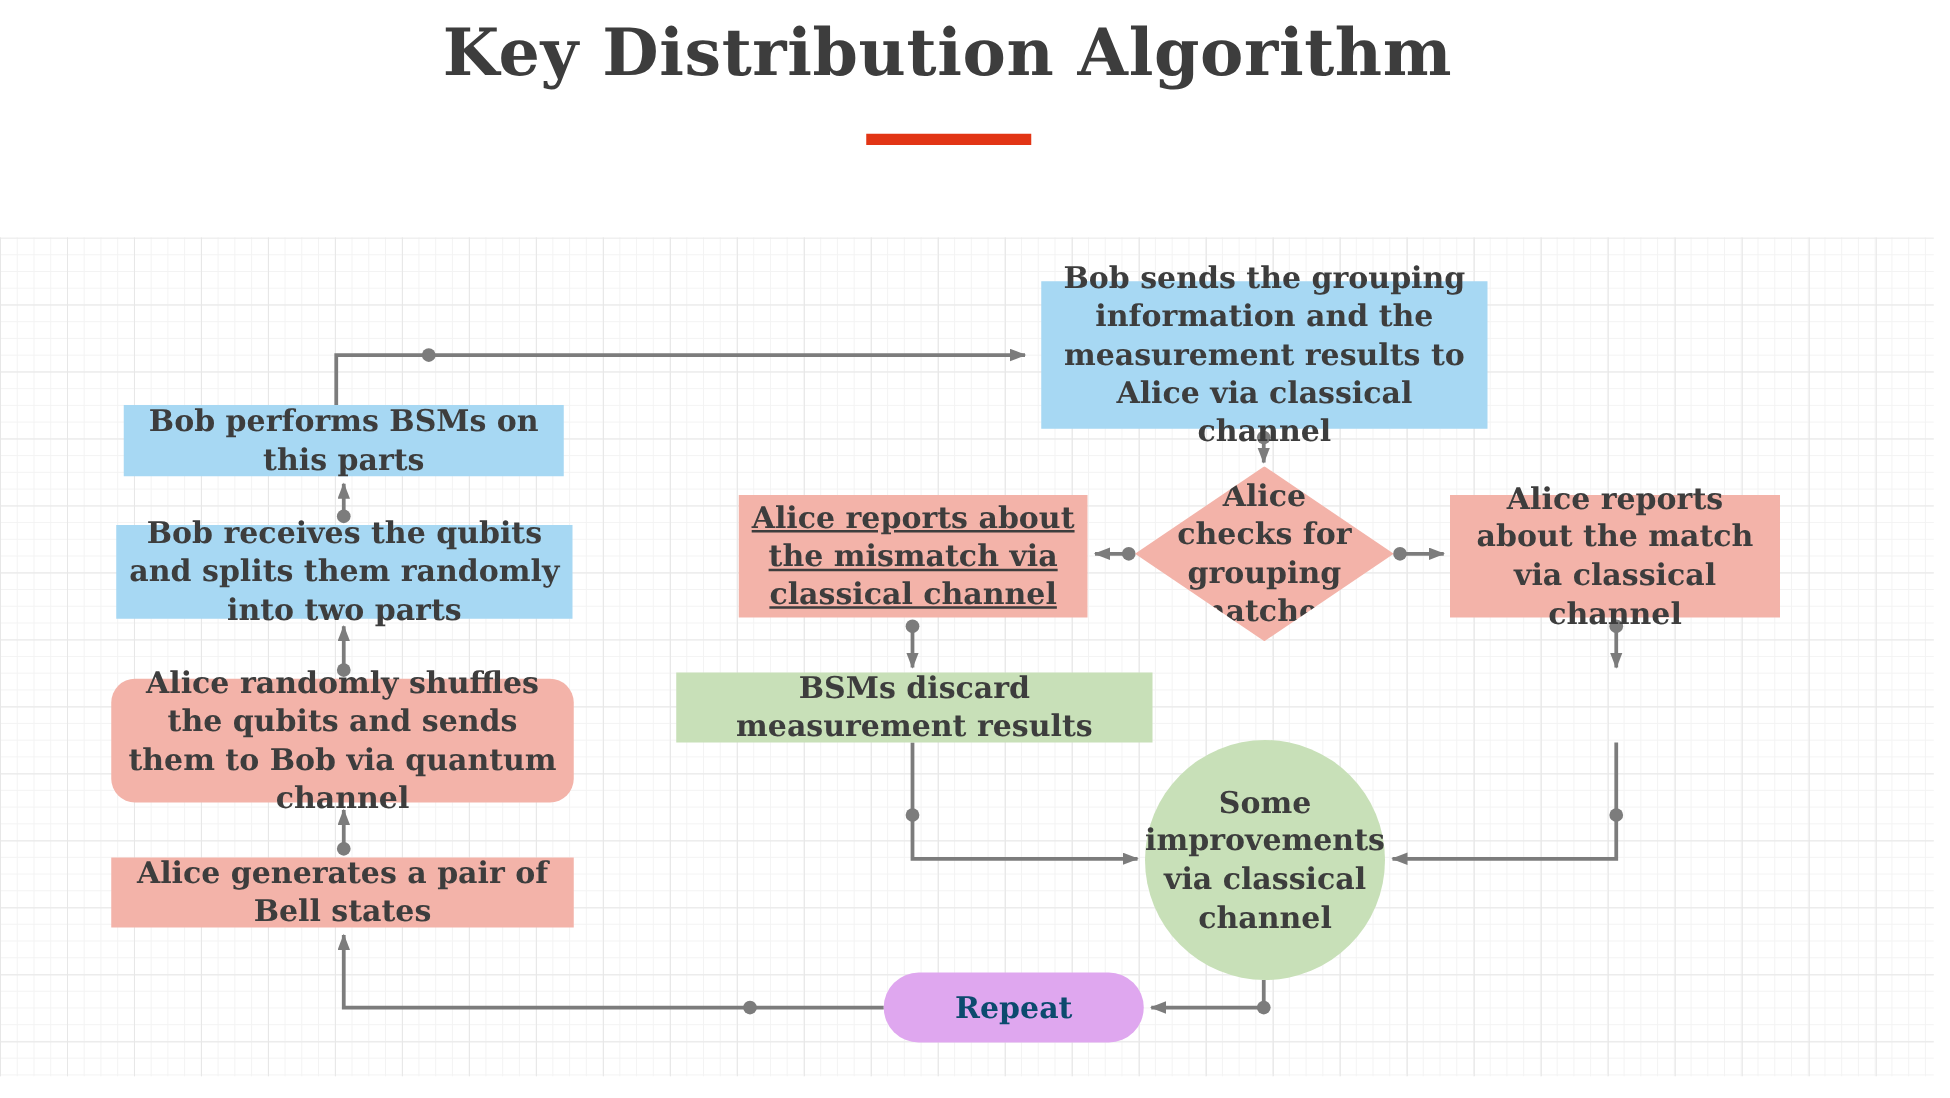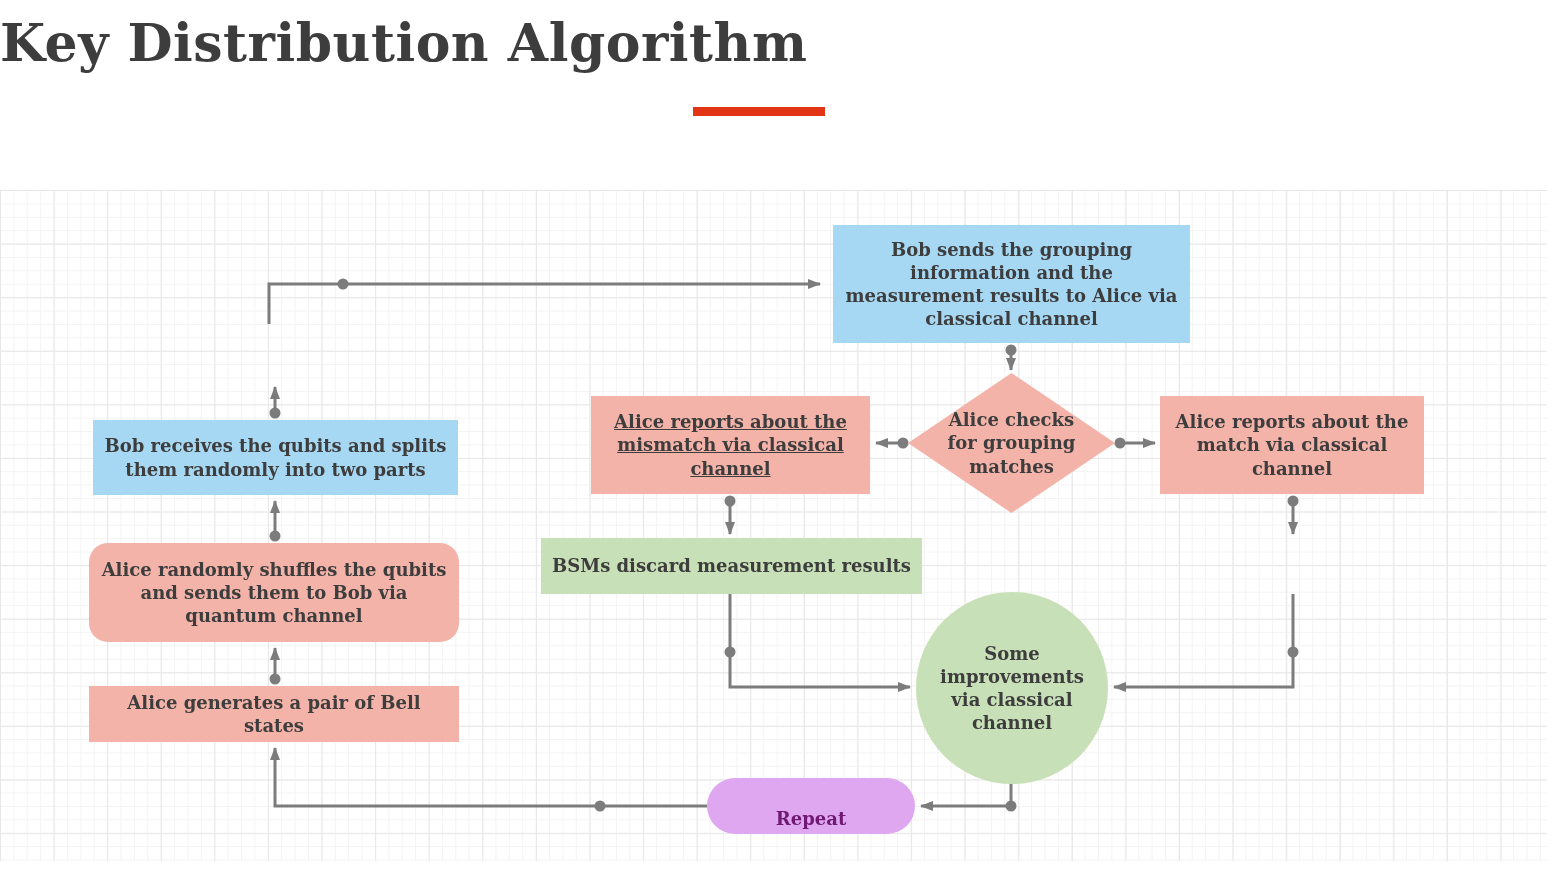--- a/index.html
+++ b/index.html
@@ -1,32 +1,32 @@
 <!DOCTYPE html>
 <html><head>
 <meta charset="utf-8">
 <style>
   html,body{margin:0;padding:0;background:#ffffff;width:1560px;height:878px;overflow:hidden;
     font-family:"DejaVu Serif","Liberation Serif",serif;}
   .page{position:relative;width:1560px;height:878px;background:#ffffff;}
 
-  .title{position:absolute;top:12px;left:0;width:1516px;text-align:left;
+  .title{position:absolute;top:12px;left:0;width:1516px;text-align:center;
     font-size:52px;font-weight:bold;color:#333333;letter-spacing:0.5px;}
   .divider{position:absolute;top:107px;left:693px;width:132px;height:9px;}
 
   .canvas{position:absolute;top:190px;left:0;width:1547px;height:671px;background:#ffffff;
     background-image:
       linear-gradient(#e7e7e7 1px, transparent 1px),
       linear-gradient(90deg, #e7e7e7 1px, transparent 1px),
       linear-gradient(#f3f3f3 1px, transparent 1px),
       linear-gradient(90deg, #f3f3f3 1px, transparent 1px);
     background-size:53.6px 53.6px,53.6px 53.6px,13.4px 13.4px,13.4px 13.4px;}
 
   .node{position:absolute;display:flex;align-items:center;justify-content:center;
-    text-align:center;font-weight:bold;font-size:18px;line-height:1.28;color:#3d3d3d;
+    text-align:center;font-weight:bold;font-size:24px;line-height:1.28;color:#3d3d3d;
     box-sizing:border-box;padding:4px 10px;}
   .diamond{clip-path:polygon(50% 0,100% 50%,50% 100%,0 50%);padding:4px 30px;}
   .ellipse{border-radius:50%;padding:4px 24px;}
   .pill{border-radius:28px;}
 
   .edges{position:absolute;top:0;left:0;width:1547px;height:671px;pointer-events:none;}
   .conn{fill:none;stroke-width:3;}
 </style>
 </head>
 <body>
@@ -95,20 +95,23 @@
       <g>
         <path class="conn" d="M707,616 L275,616 L275,558" marker-end="url(#arr)" stroke="#7c7c7c"></path>
         <circle class="conn-dot" cx="600" cy="616" r="5.5" fill="#7c7c7c"></circle>
       </g>
     </svg>
 
     <div class="node" style="left: 833px; top: 35px; width: 357px; height: 118px; background-color: rgb(167, 216, 243); color: rgb(61, 61, 61);">
       <span>Bob sends the grouping information and the measurement results to Alice via classical channel</span>
     </div>
 
+    <div class="node" style="left: 99px; top: 134px; width: 352px; height: 57px; background-color: rgb(167, 216, 243); color: rgb(61, 61, 61);">
+      <span>Bob performs BSMs on this parts</span>
+    </div>
 
     <div class="node" style="left: 93px; top: 230px; width: 365px; height: 75px; background-color: rgb(167, 216, 243); color: rgb(61, 61, 61);">
       <span>Bob receives the qubits and splits them randomly into two parts</span>
     </div>
 
     <div class="node" style="left: 89px; top: 353px; width: 370px; height: 99px; background-color: rgb(243, 179, 169); color: rgb(61, 61, 61); border-radius: 19px;">
       <span>Alice randomly shuffles the qubits and sends them to Bob via quantum channel</span>
     </div>
 
     <div class="node" style="left: 89px; top: 496px; width: 370px; height: 56px; background-color: rgb(243, 179, 169); color: rgb(61, 61, 61);">
@@ -129,18 +132,18 @@
 
     <div class="node" style="left: 541px; top: 348px; width: 381px; height: 56px; background-color: rgb(200, 224, 184); color: rgb(61, 61, 61);">
       <span>BSMs discard measurement results</span>
     </div>
 
 
     <div class="node ellipse" style="left: 916px; top: 402px; width: 192px; height: 192px; background-color: rgb(200, 224, 184); color: rgb(61, 61, 61);">
       <span>Some improvements via classical channel</span>
     </div>
 
-    <div class="node pill" style="left: 707px; top: 588px; width: 208px; height: 56px; background-color: rgb(223, 167, 239); color: #701a75; align-items: flex-end;">
+    <div class="node pill" style="left: 707px; top: 588px; width: 208px; height: 56px; background-color: rgb(223, 167, 239); color: #0c4a6e;">
       <span>Repeat</span>
     </div>
 
   </div>
 </div>
 
 </body></html>

